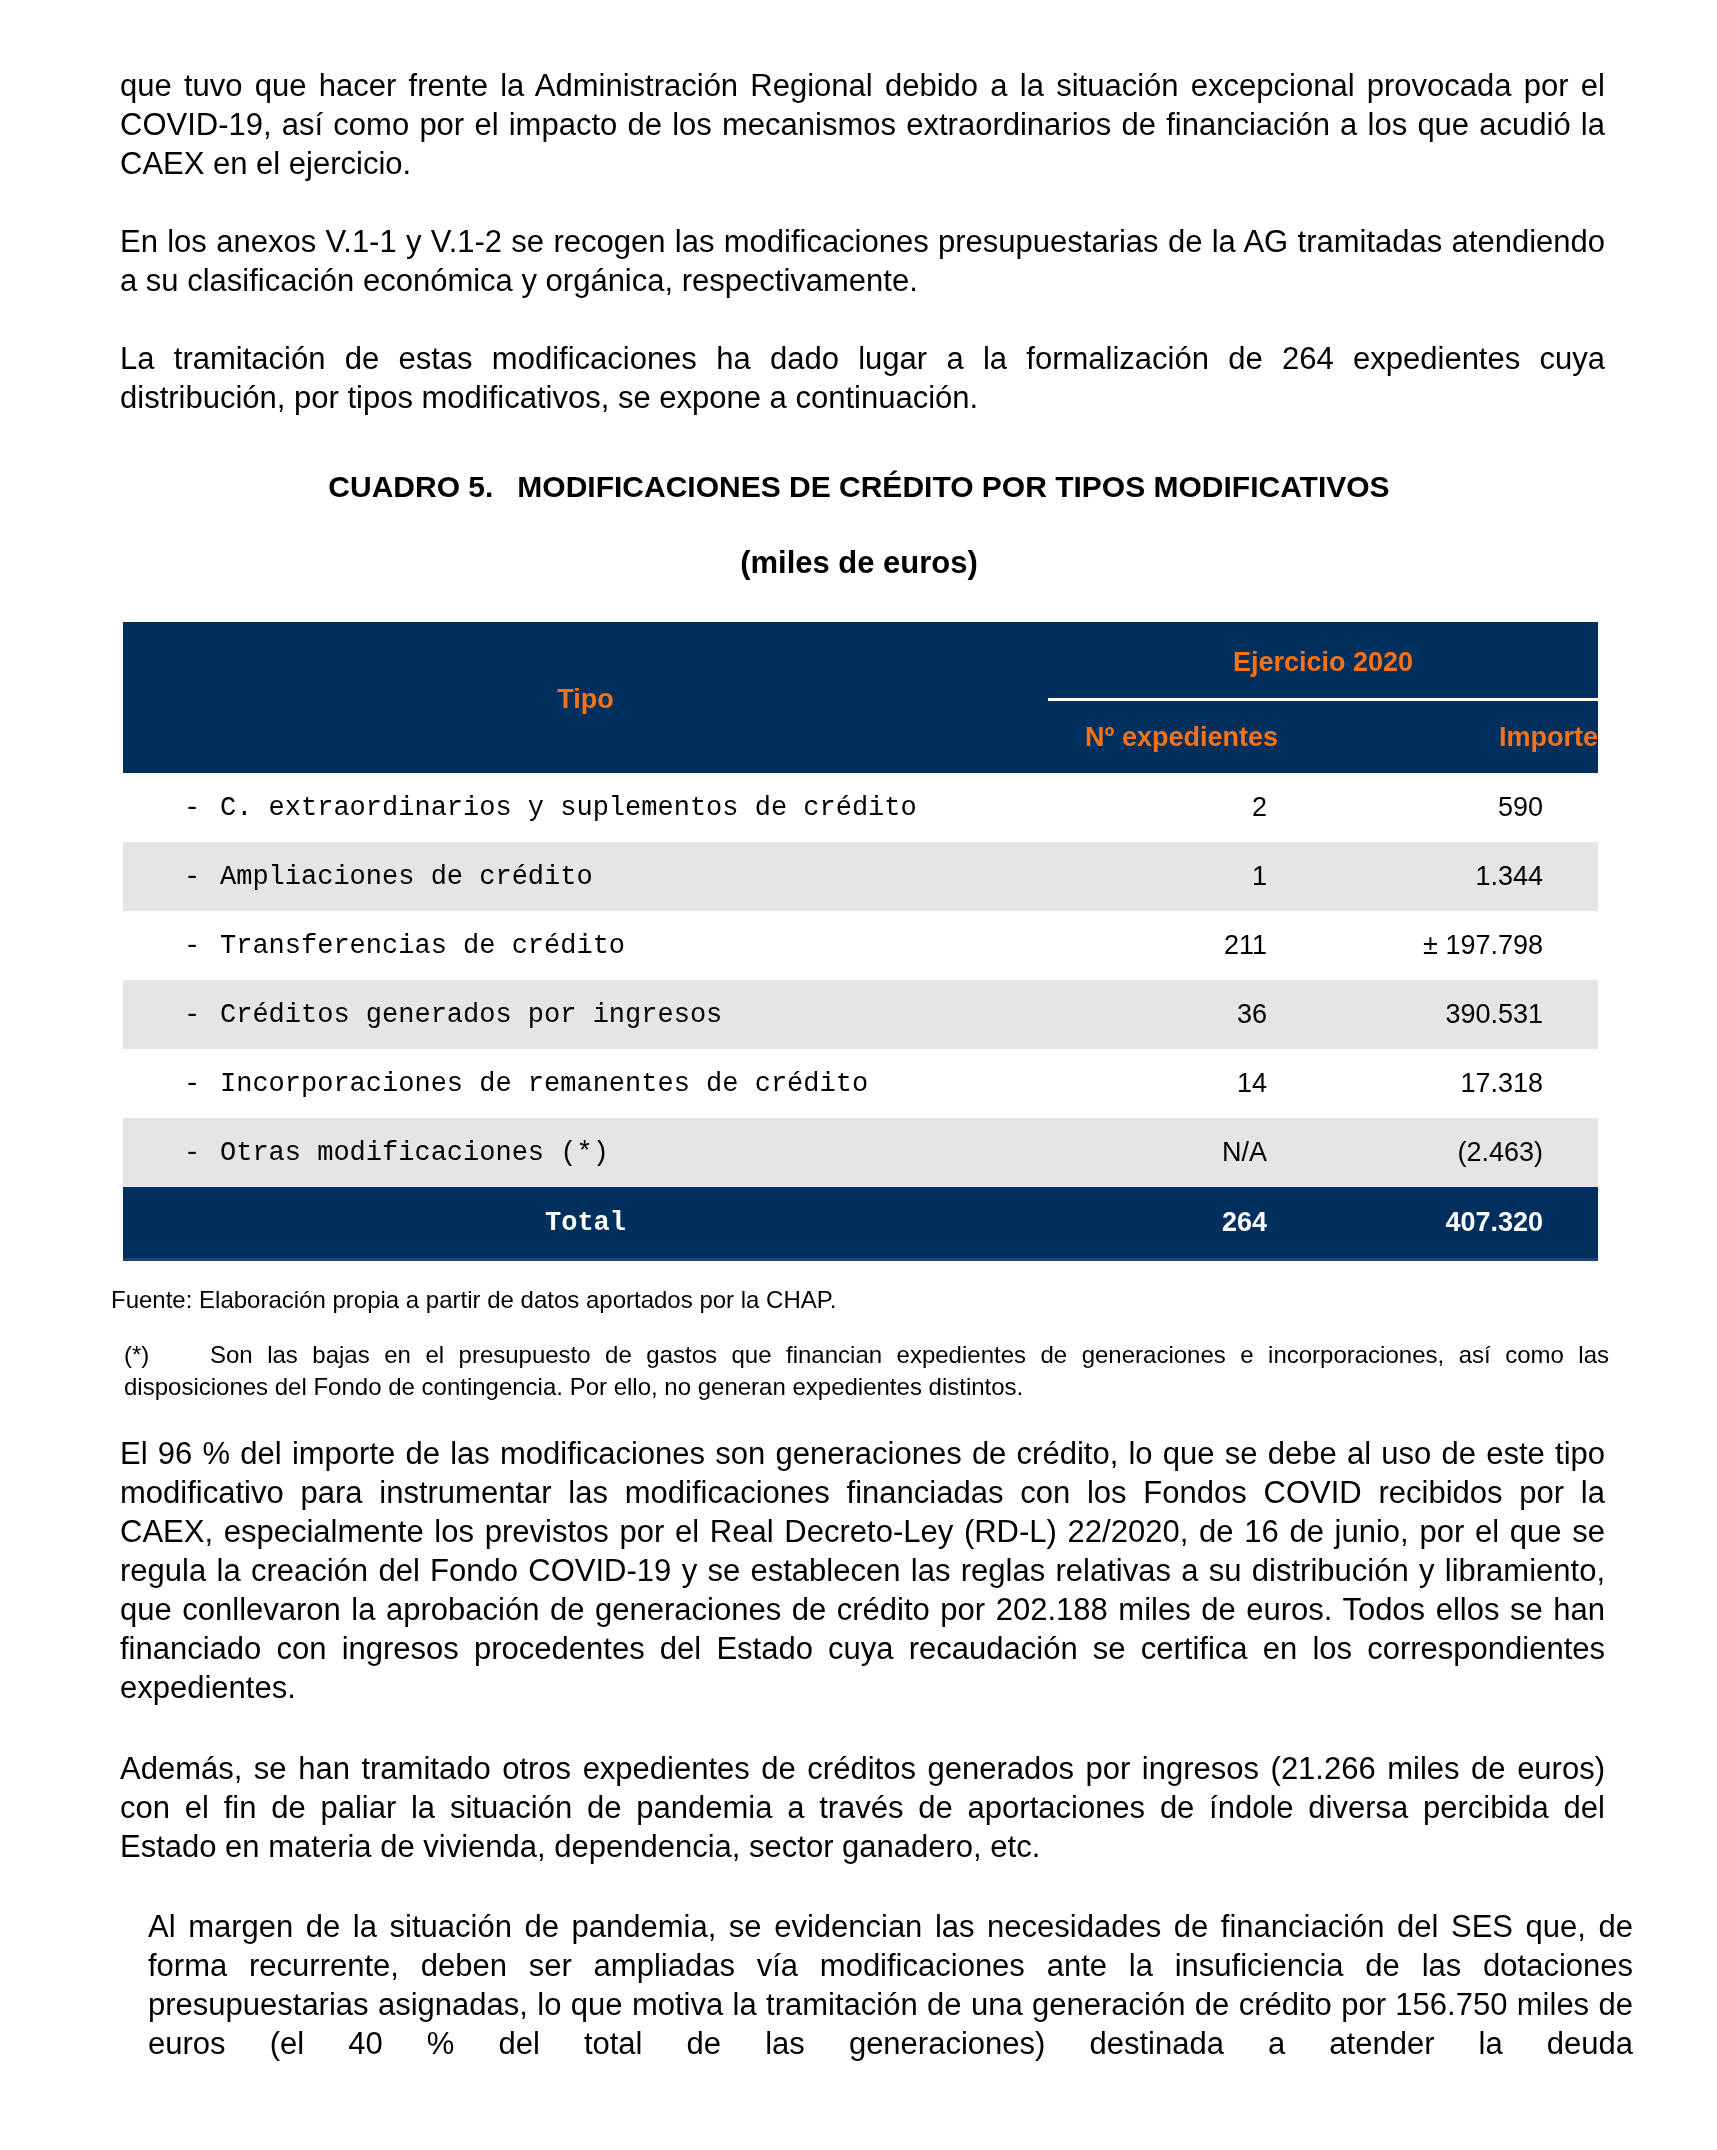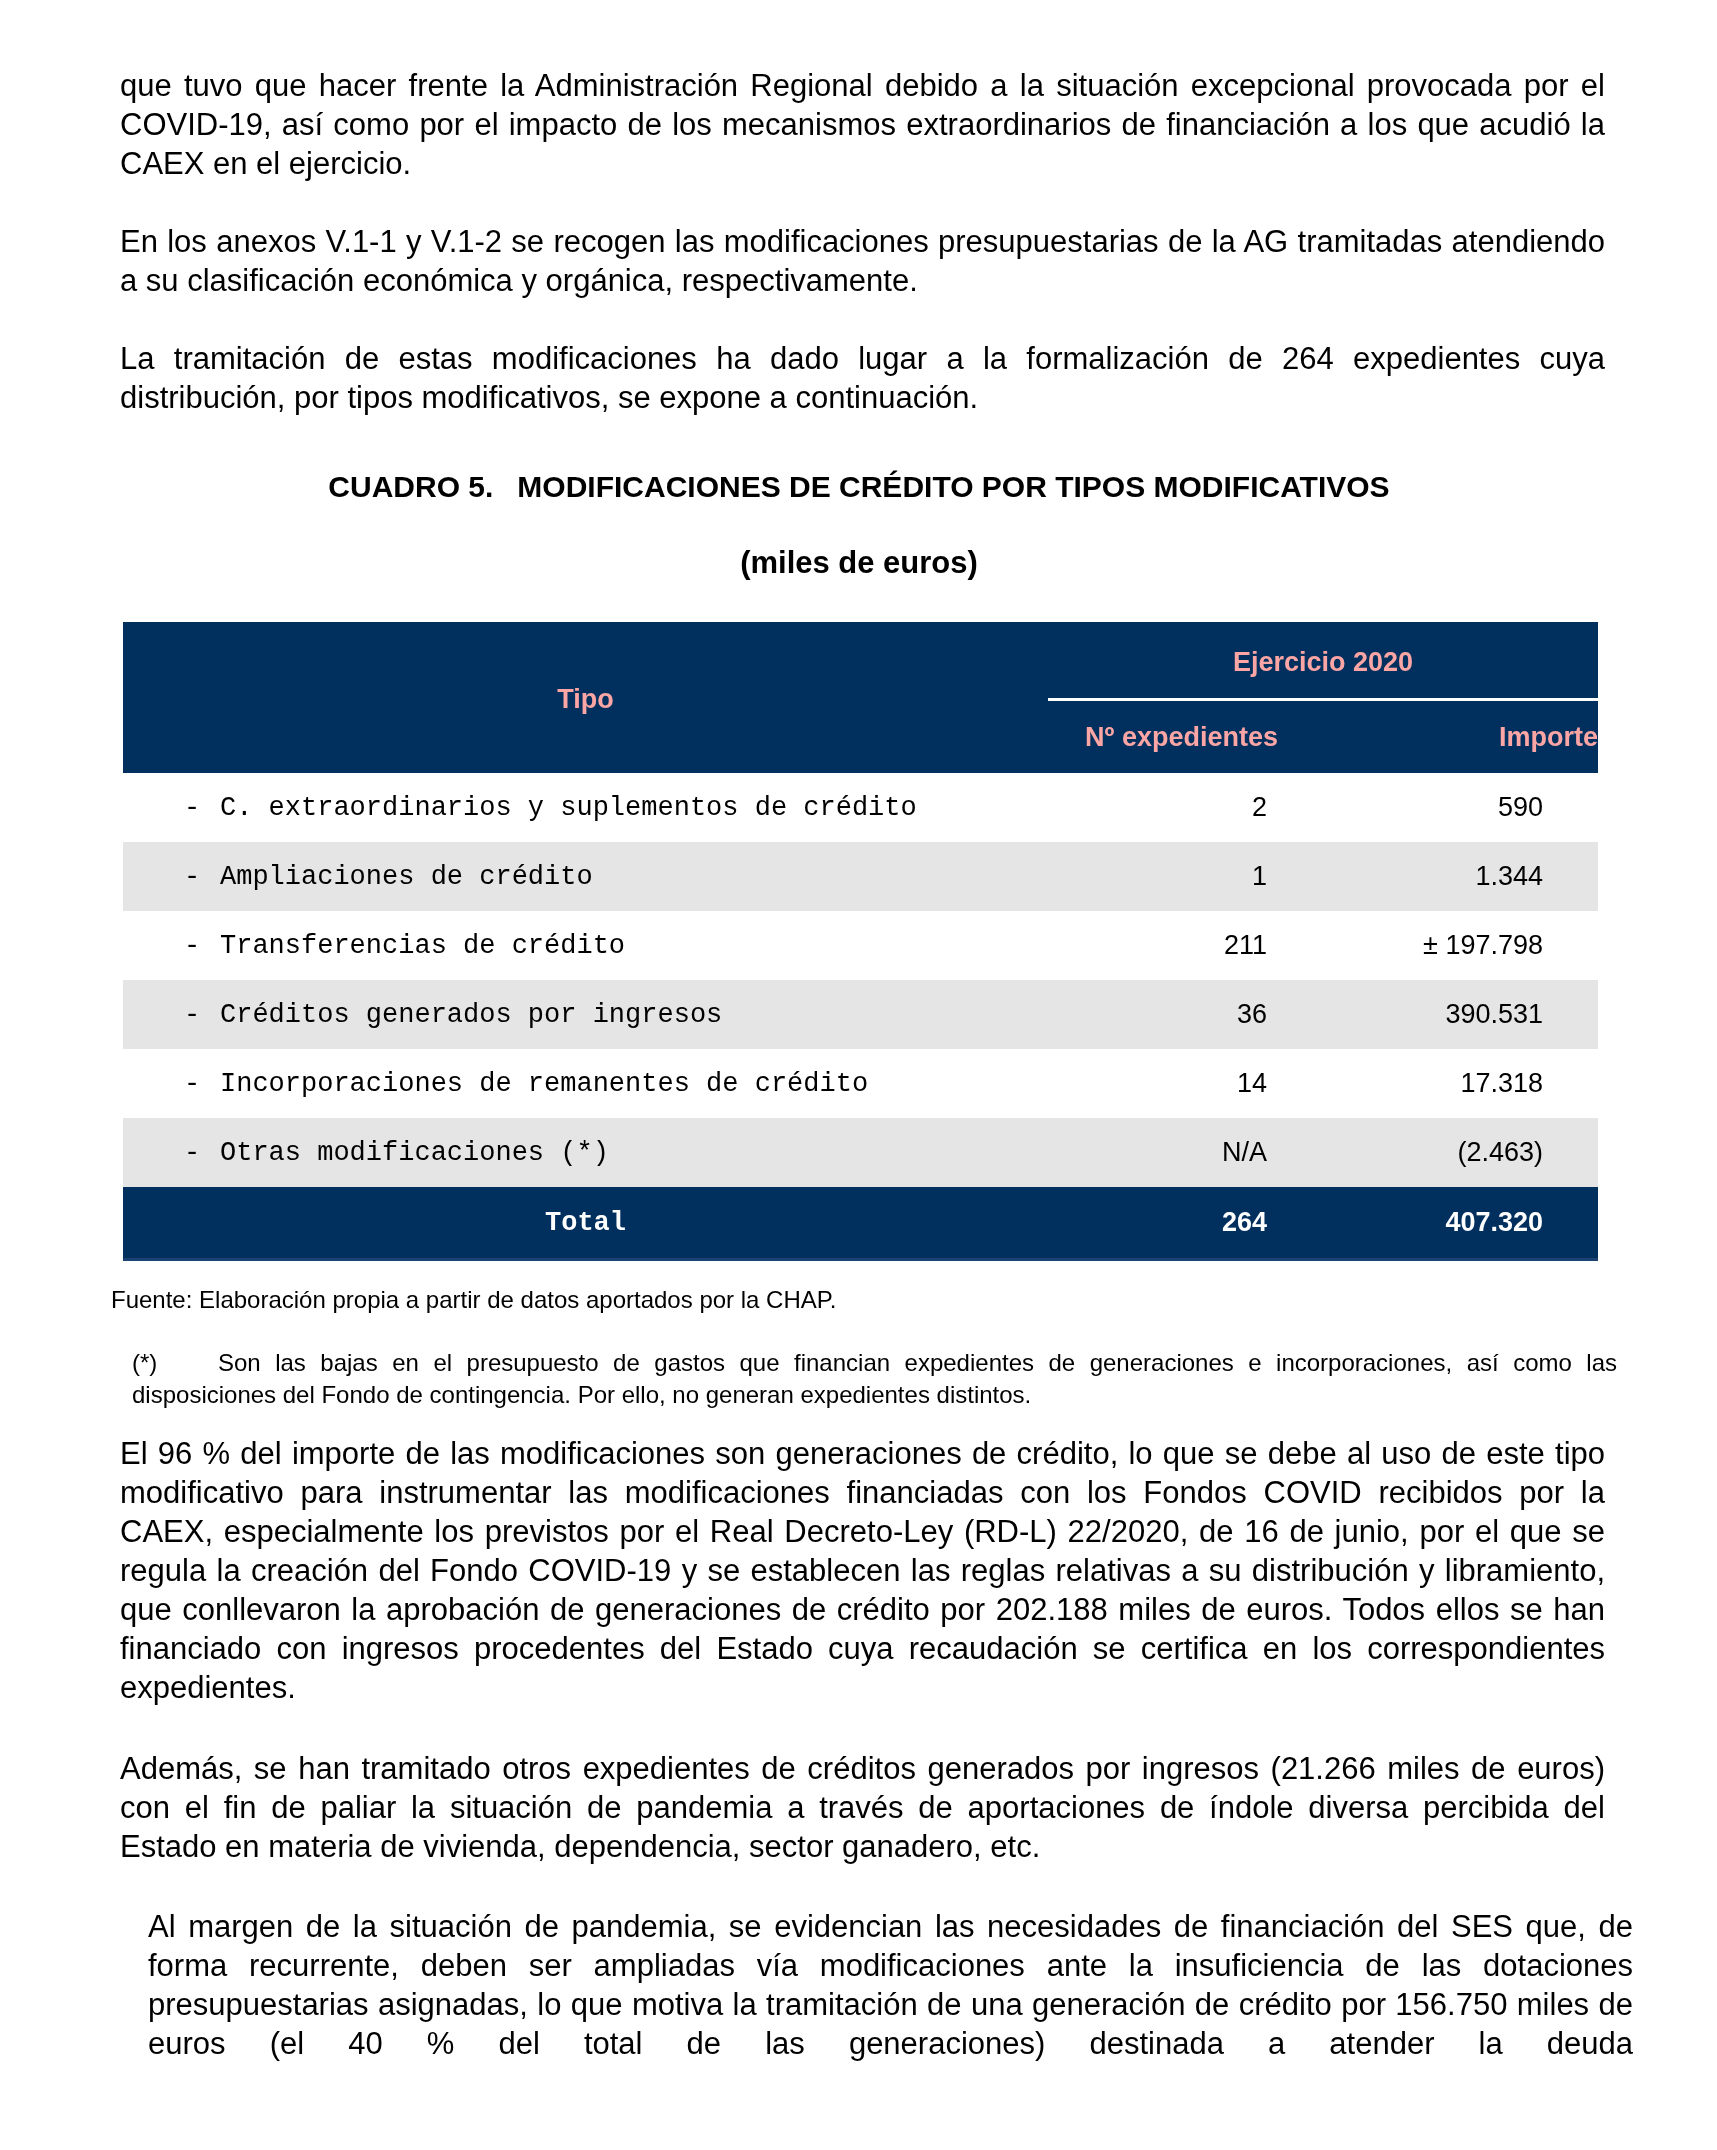--- a/index.html
+++ b/index.html
@@ -22,21 +22,21 @@
   .title .num { margin-right: 24px; }
   .subtitle {
     position: absolute; left: 0; width: 1718px; top: 545px;
     text-align: center; font-size: 31px; margin: 0; font-weight: bold;
   }
   table.cuadro {
     position: absolute; left: 123px; top: 622px; width: 1475px;
     border-collapse: collapse; font-size: 27px;
   }
   table.cuadro th {
-    background: #02305e; color: #fca5a5; font-weight: bold; padding: 0;
+    background: #02305e; color: #f97316; font-weight: bold; padding: 0;
   }
   .hdr-top { border-top: 4.8px solid #02305e; }
   th.tipo { width: 925px; height: 147px; text-align: center; }
   th.ej { height: 71px; text-align: center; border-bottom: 3.2px solid #ffffff; }
   th.nexp { height: 71px; text-align: center; width: 267px; }
   th.imp { height: 71px; text-align: right; padding-right: 55px; }
   td { height: 69px; padding: 0; }
   tr.odd td { background: #ffffff; }
   tr.even td { background: #e5e5e5; }
   td.label { padding-left: 61px; font-family: Liberation Mono, monospace; }
@@ -46,21 +46,21 @@
   tr.total td {
     background: #02305e; color: #fff; font-weight: bold; height: 71px;
     border-bottom: 3.2px solid #1b4272;
   }
   tr.total td.label { text-align: center; padding-left: 0; }
   .fuente {
     position: absolute; left: 111px; top: 1286px; font-size: 24px; margin: 0;
   }
   .nota {
     position: absolute; left: 120px; width: 1485px; top: 1335px;
-    font-size: 24px; line-height: 32px; text-align: justify; margin: 12px;
+    font-size: 24px; line-height: 32px; text-align: justify; margin: 4px;
   }
   .nota .mark { display: inline-block; width: 86px; }
   #p4 { top: 1434px; }
   #p5 { top: 1749px; }
   #p6 { top: 1907px; margin-left: 28px; }
 </style>
 </head>
 <body>
 
 <p id="p1" class="para">que tuvo que hacer frente la Administración Regional debido a la situación excepcional provocada por el COVID-19, así como por el impacto de los mecanismos extraordinarios de financiación a los que acudió la CAEX en el ejercicio.</p>

